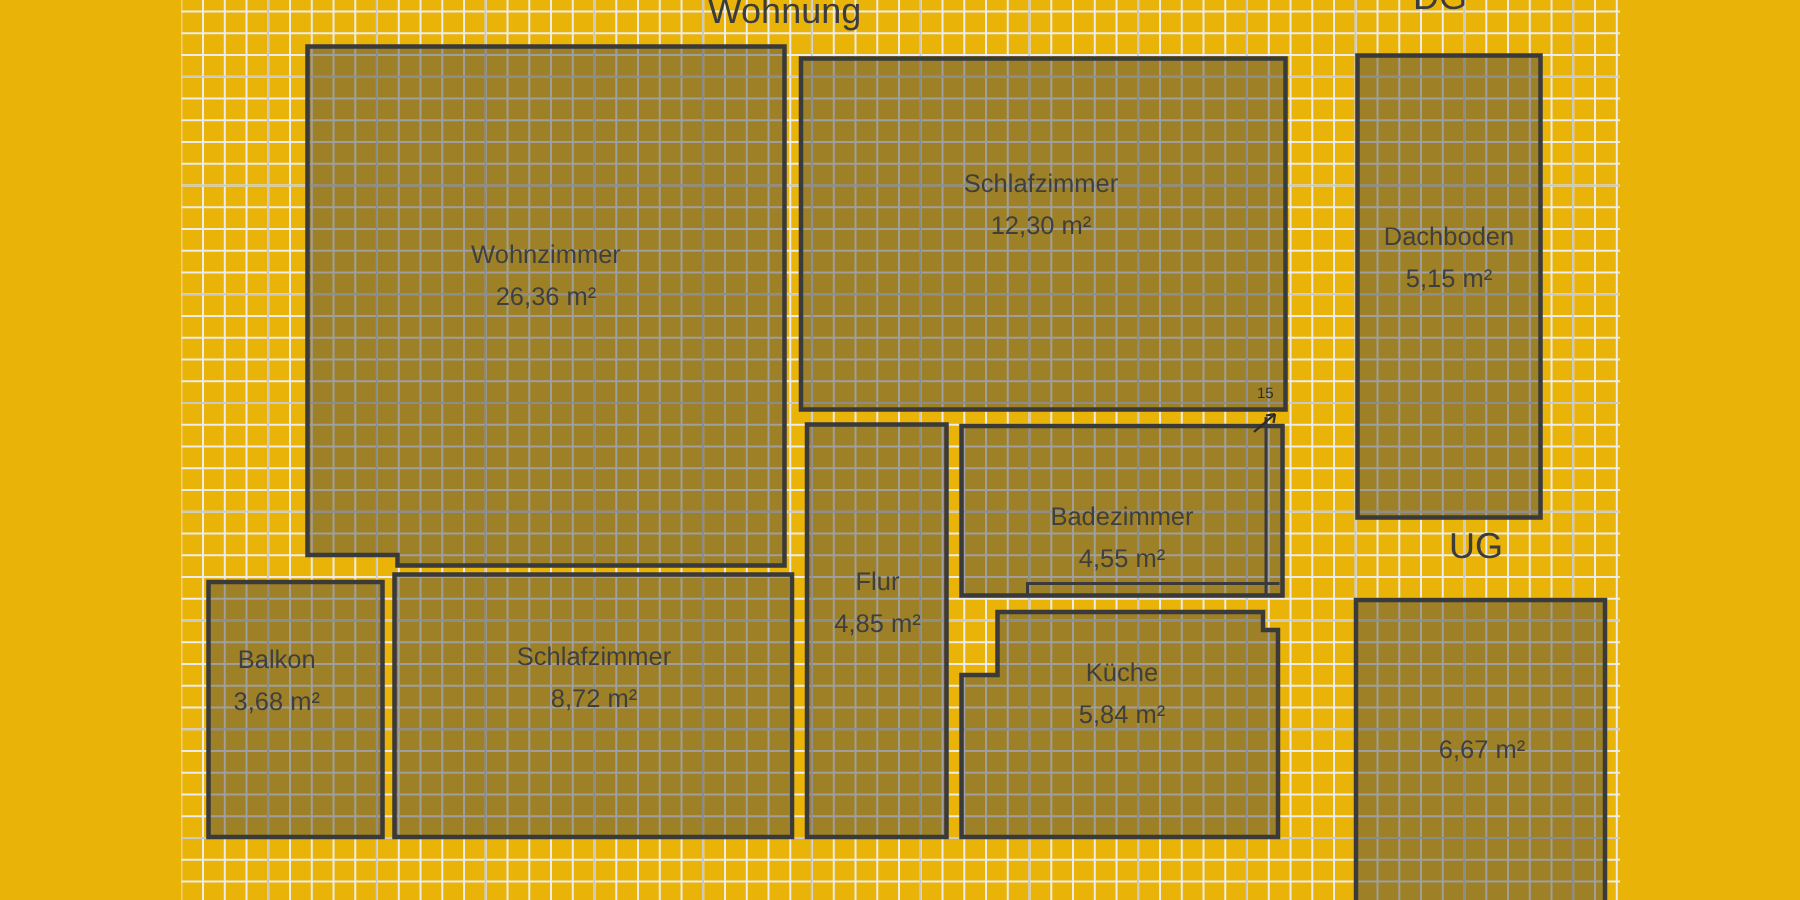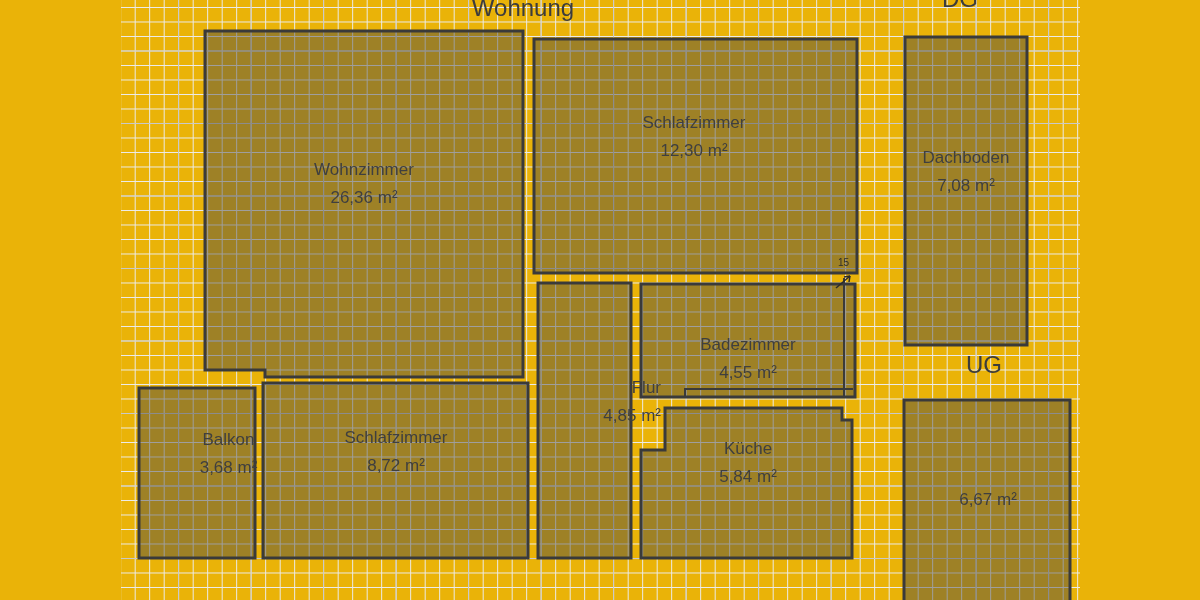--- a/index.html
+++ b/index.html
@@ -27,22 +27,22 @@
   }
   .floor-title{
     position:absolute;text-align:center;font-size:24px;line-height:26px;color:#3c3c3c;
   }
   .dim-text{position:absolute;font-size:10px;color:#2c2c2c;line-height:10px;}
   
   .lbl-wohnzimmer{left:264px;top:156px;width:200px;}
   .lbl-schlafzimmer{left:594px;top:109px;width:200px;}
   .lbl-dachboden{left:886px;top:144px;width:160px;}
   .lbl-badezimmer{left:648px;top:294px;width:200px;margin-top:37px;}
-  .lbl-flur{left:561px;top:374px;width:100px;text-align:right;}
-  .lbl-balkon{left:137px;top:426px;width:95px;padding-left:44px;}
+  .lbl-flur{left:535px;top:374px;width:100px;}
+  .lbl-balkon{left:137px;top:426px;width:95px;}
   .lbl-arbeitszimmer{left:296px;top:424px;width:200px;}
   .lbl-kueche{left:648px;top:435px;width:200px;}
   .lbl-ug-room{left:918px;top:486px;width:140px;}
   .title-wohnung{left:423px;top:-5px;width:200px;}
   .title-dg{left:910px;top:-14px;width:100px;}
   .title-ug{left:934px;top:352px;width:100px;}
   .dim-15{left:838px;top:258px;}
 </style>
 </head>
 <body>
@@ -77,21 +77,21 @@
   <div class="label lbl-wohnzimmer">
     <div>Wohnzimmer</div>
     <div>26,36 m²</div>
   </div>
   <div class="label lbl-schlafzimmer">
     <div>Schlafzimmer</div>
     <div>12,30 m²</div>
   </div>
   <div class="label lbl-dachboden">
     <div>Dachboden</div>
-    <div>7,08 m²</div>
+    <div>5,15 m²</div>
   </div>
   <div class="label lbl-badezimmer">
     <div>Badezimmer</div>
     <div>4,55 m²</div>
   </div>
   <div class="label lbl-flur">
     <div>Flur</div>
     <div>4,85 m²</div>
   </div>
   <div class="label lbl-balkon">

